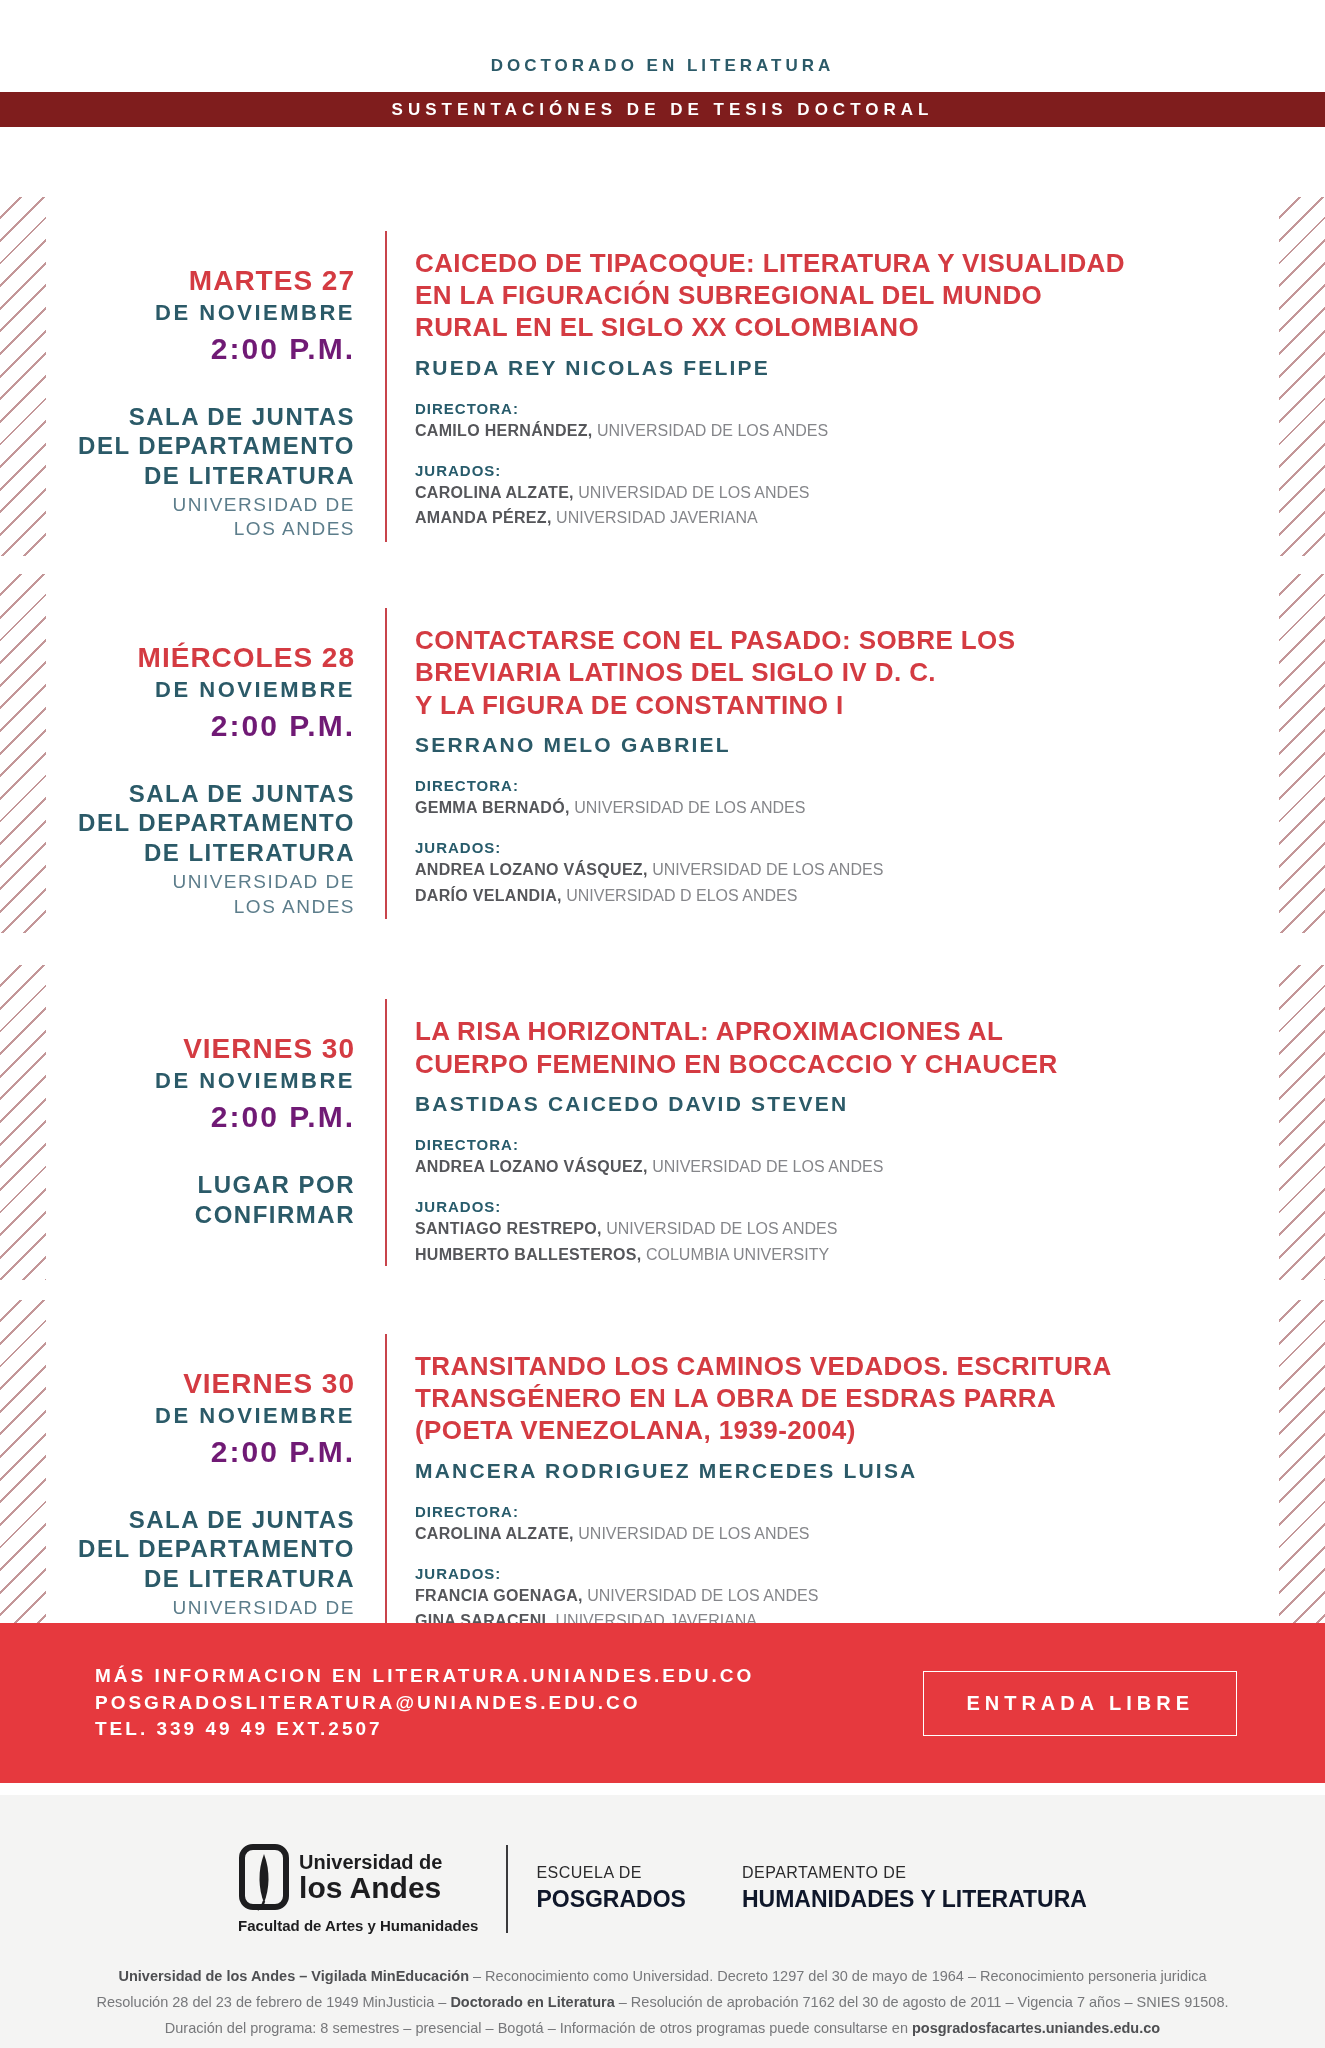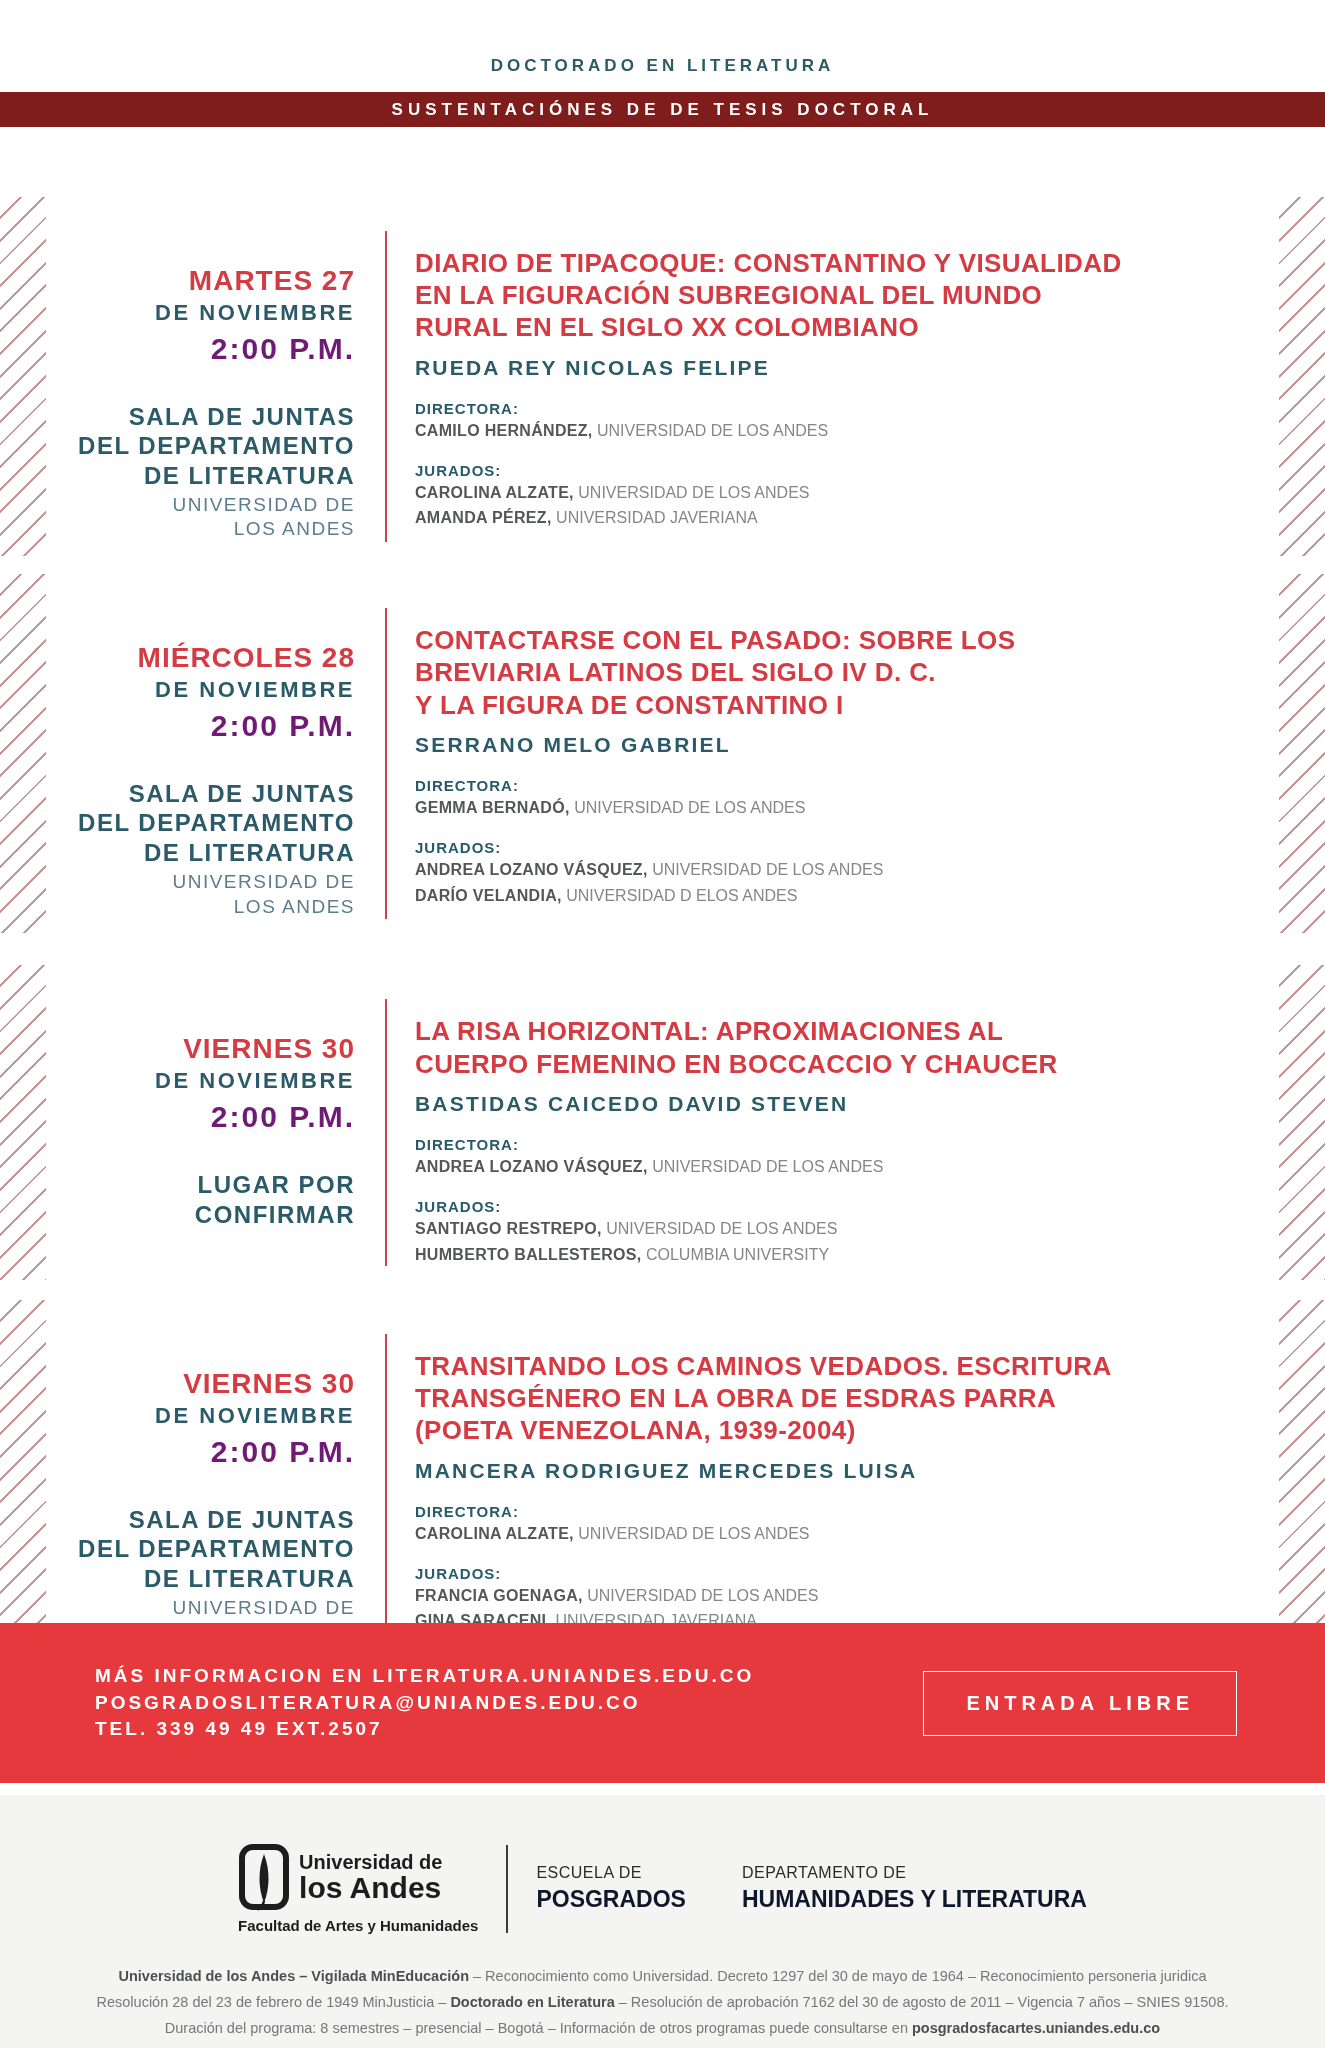--- a/index.html
+++ b/index.html
@@ -88,21 +88,21 @@
     <div class="ev-date">MARTES 27</div>
     <div class="ev-month">DE NOVIEMBRE</div>
     <div class="ev-time">2:00 P.M.</div>
     <div class="ev-venue">SALA DE JUNTAS
 DEL DEPARTAMENTO
 DE LITERATURA</div>
     <div class="ev-venuesub">UNIVERSIDAD DE
 LOS ANDES</div>
   </div>
   <div class="ev-right">
-    <h2 class="ev-title">DIARIO DE TIPACOQUE: CONSTANTINO Y VISUALIDAD
+    <h2 class="ev-title">CAICEDO DE TIPACOQUE: LITERATURA Y VISUALIDAD
 EN LA FIGURACIÓN SUBREGIONAL DEL MUNDO
 RURAL EN EL SIGLO XX COLOMBIANO</h2>
     <div class="ev-author">RUEDA REY NICOLAS FELIPE</div>
     <div class="ev-label">DIRECTORA:</div>
     <p class="person"><span class="pname">CAMILO HERNÁNDEZ,</span> <span class="paff">UNIVERSIDAD DE LOS ANDES</span></p>
     <div class="ev-label">JURADOS:</div>
     <p class="person"><span class="pname">CAROLINA ALZATE,</span> <span class="paff">UNIVERSIDAD DE LOS ANDES</span></p>
     <p class="person"><span class="pname">AMANDA PÉREZ,</span> <span class="paff">UNIVERSIDAD JAVERIANA</span></p>
   </div>
 </section>

